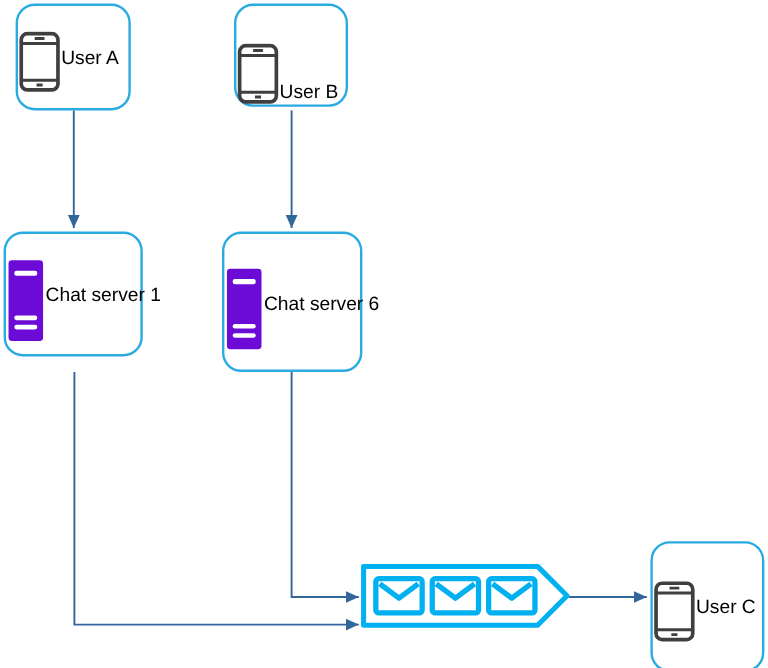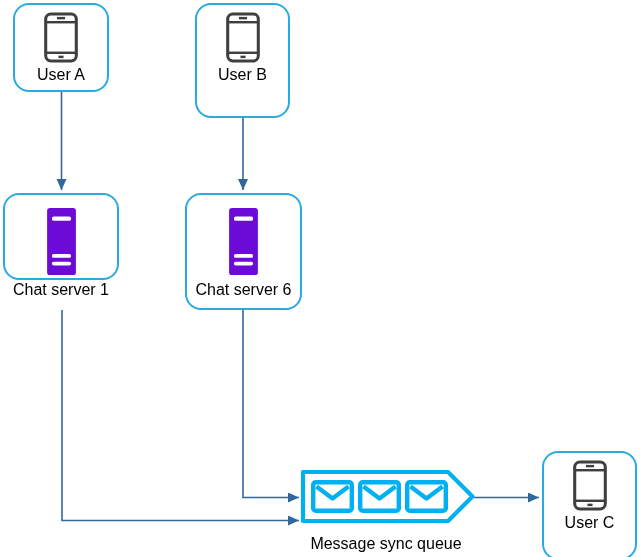--- a/index.html
+++ b/index.html
@@ -27,21 +27,21 @@
     stroke: #31679b;
     stroke-width: 1.6px;
   }
   .node {
     position: absolute;
     box-sizing: border-box;
     background: #ffffff;
     border: 2.5px solid #29abe2;
     border-radius: 16px;
     display: flex;
-    flex-direction: column;
+    flex-direction: row;
     align-items: center;
     justify-content: flex-start;
   }
   .node .icon-wrap {
     flex: 0 0 auto;
     display: flex;
     align-items: center;
     justify-content: center;
   }
   .node-label {
@@ -97,34 +97,34 @@
         <rect x="2" y="2" width="30" height="46" rx="5" fill="#ffffff" stroke="#3f3f3f" stroke-width="3"></rect>
         <line x1="2.5" y1="10" x2="31.5" y2="10" stroke="#3f3f3f" stroke-width="2.4"></line>
         <line x1="2.5" y1="40" x2="31.5" y2="40" stroke="#3f3f3f" stroke-width="2.4"></line>
         <line x1="13" y1="6" x2="21" y2="6" stroke="#3f3f3f" stroke-width="2.4"></line>
         <line x1="14.5" y1="44" x2="19.5" y2="44" stroke="#3f3f3f" stroke-width="2.4"></line>
       </svg>
     </span>
     <div class="node-label">User A</div>
   </div>
 
-  <div class="node user-node" style="left:195px; top:3px; width:95px; height:115px;">
+  <div class="node user-node" style="left:195px; top:3px; width:95px; height:86px;align-items:flex-end;">
     <span class="icon-wrap">
       <svg width="36" height="51" viewBox="0 0 34 50">
         <rect x="2" y="2" width="30" height="46" rx="5" fill="#ffffff" stroke="#3f3f3f" stroke-width="3"></rect>
         <line x1="2.5" y1="10" x2="31.5" y2="10" stroke="#3f3f3f" stroke-width="2.4"></line>
         <line x1="2.5" y1="40" x2="31.5" y2="40" stroke="#3f3f3f" stroke-width="2.4"></line>
         <line x1="13" y1="6" x2="21" y2="6" stroke="#3f3f3f" stroke-width="2.4"></line>
         <line x1="14.5" y1="44" x2="19.5" y2="44" stroke="#3f3f3f" stroke-width="2.4"></line>
       </svg>
     </span>
     <div class="node-label">User B</div>
   </div>
 
-  <div class="node server-node" style="left:3px; top:193px; width:116px; height:87px;">
+  <div class="node server-node" style="left:3px; top:193px; width:116px; height:104px;">
     <span class="icon-wrap">
       <svg width="33" height="71" viewBox="0 0 34 74">
         <rect x="2" y="2" width="30" height="70" rx="3" fill="#6c0ad6"></rect>
         <rect x="7" y="11" width="20" height="4.5" rx="2" fill="#ffffff"></rect>
         <rect x="7" y="50" width="20" height="4" rx="2" fill="#ffffff"></rect>
         <rect x="7" y="58" width="20" height="4" rx="2" fill="#ffffff"></rect>
       </svg>
     </span>
     <div class="node-label">Chat server 1</div>
   </div>
@@ -149,21 +149,20 @@
     </g>
     <g transform="translate(59,11)">
       <rect x="2.2" y="2.2" width="38.6" height="28.6" rx="2.5" fill="#ffffff" stroke="#00b0f0" stroke-width="4.4"></rect>
       <path d="M5.5,6.5 L21.5,18.5 L37.5,6.5" fill="none" stroke="#00b0f0" stroke-width="4.4" stroke-linejoin="round"></path>
     </g>
     <g transform="translate(106,11)">
       <rect x="2.2" y="2.2" width="38.6" height="28.6" rx="2.5" fill="#ffffff" stroke="#00b0f0" stroke-width="4.4"></rect>
       <path d="M5.5,6.5 L21.5,18.5 L37.5,6.5" fill="none" stroke="#00b0f0" stroke-width="4.4" stroke-linejoin="round"></path>
     </g>
   </svg>
-  <div class="queue-label">Message sync queue</div>
 
   <div class="node user-node" style="left:542px; top:451px; width:95px; height:109px;">
     <span class="icon-wrap">
       <svg width="36" height="51" viewBox="0 0 34 50">
         <rect x="2" y="2" width="30" height="46" rx="5" fill="#ffffff" stroke="#3f3f3f" stroke-width="3"></rect>
         <line x1="2.5" y1="10" x2="31.5" y2="10" stroke="#3f3f3f" stroke-width="2.4"></line>
         <line x1="2.5" y1="40" x2="31.5" y2="40" stroke="#3f3f3f" stroke-width="2.4"></line>
         <line x1="13" y1="6" x2="21" y2="6" stroke="#3f3f3f" stroke-width="2.4"></line>
         <line x1="14.5" y1="44" x2="19.5" y2="44" stroke="#3f3f3f" stroke-width="2.4"></line>
       </svg>

